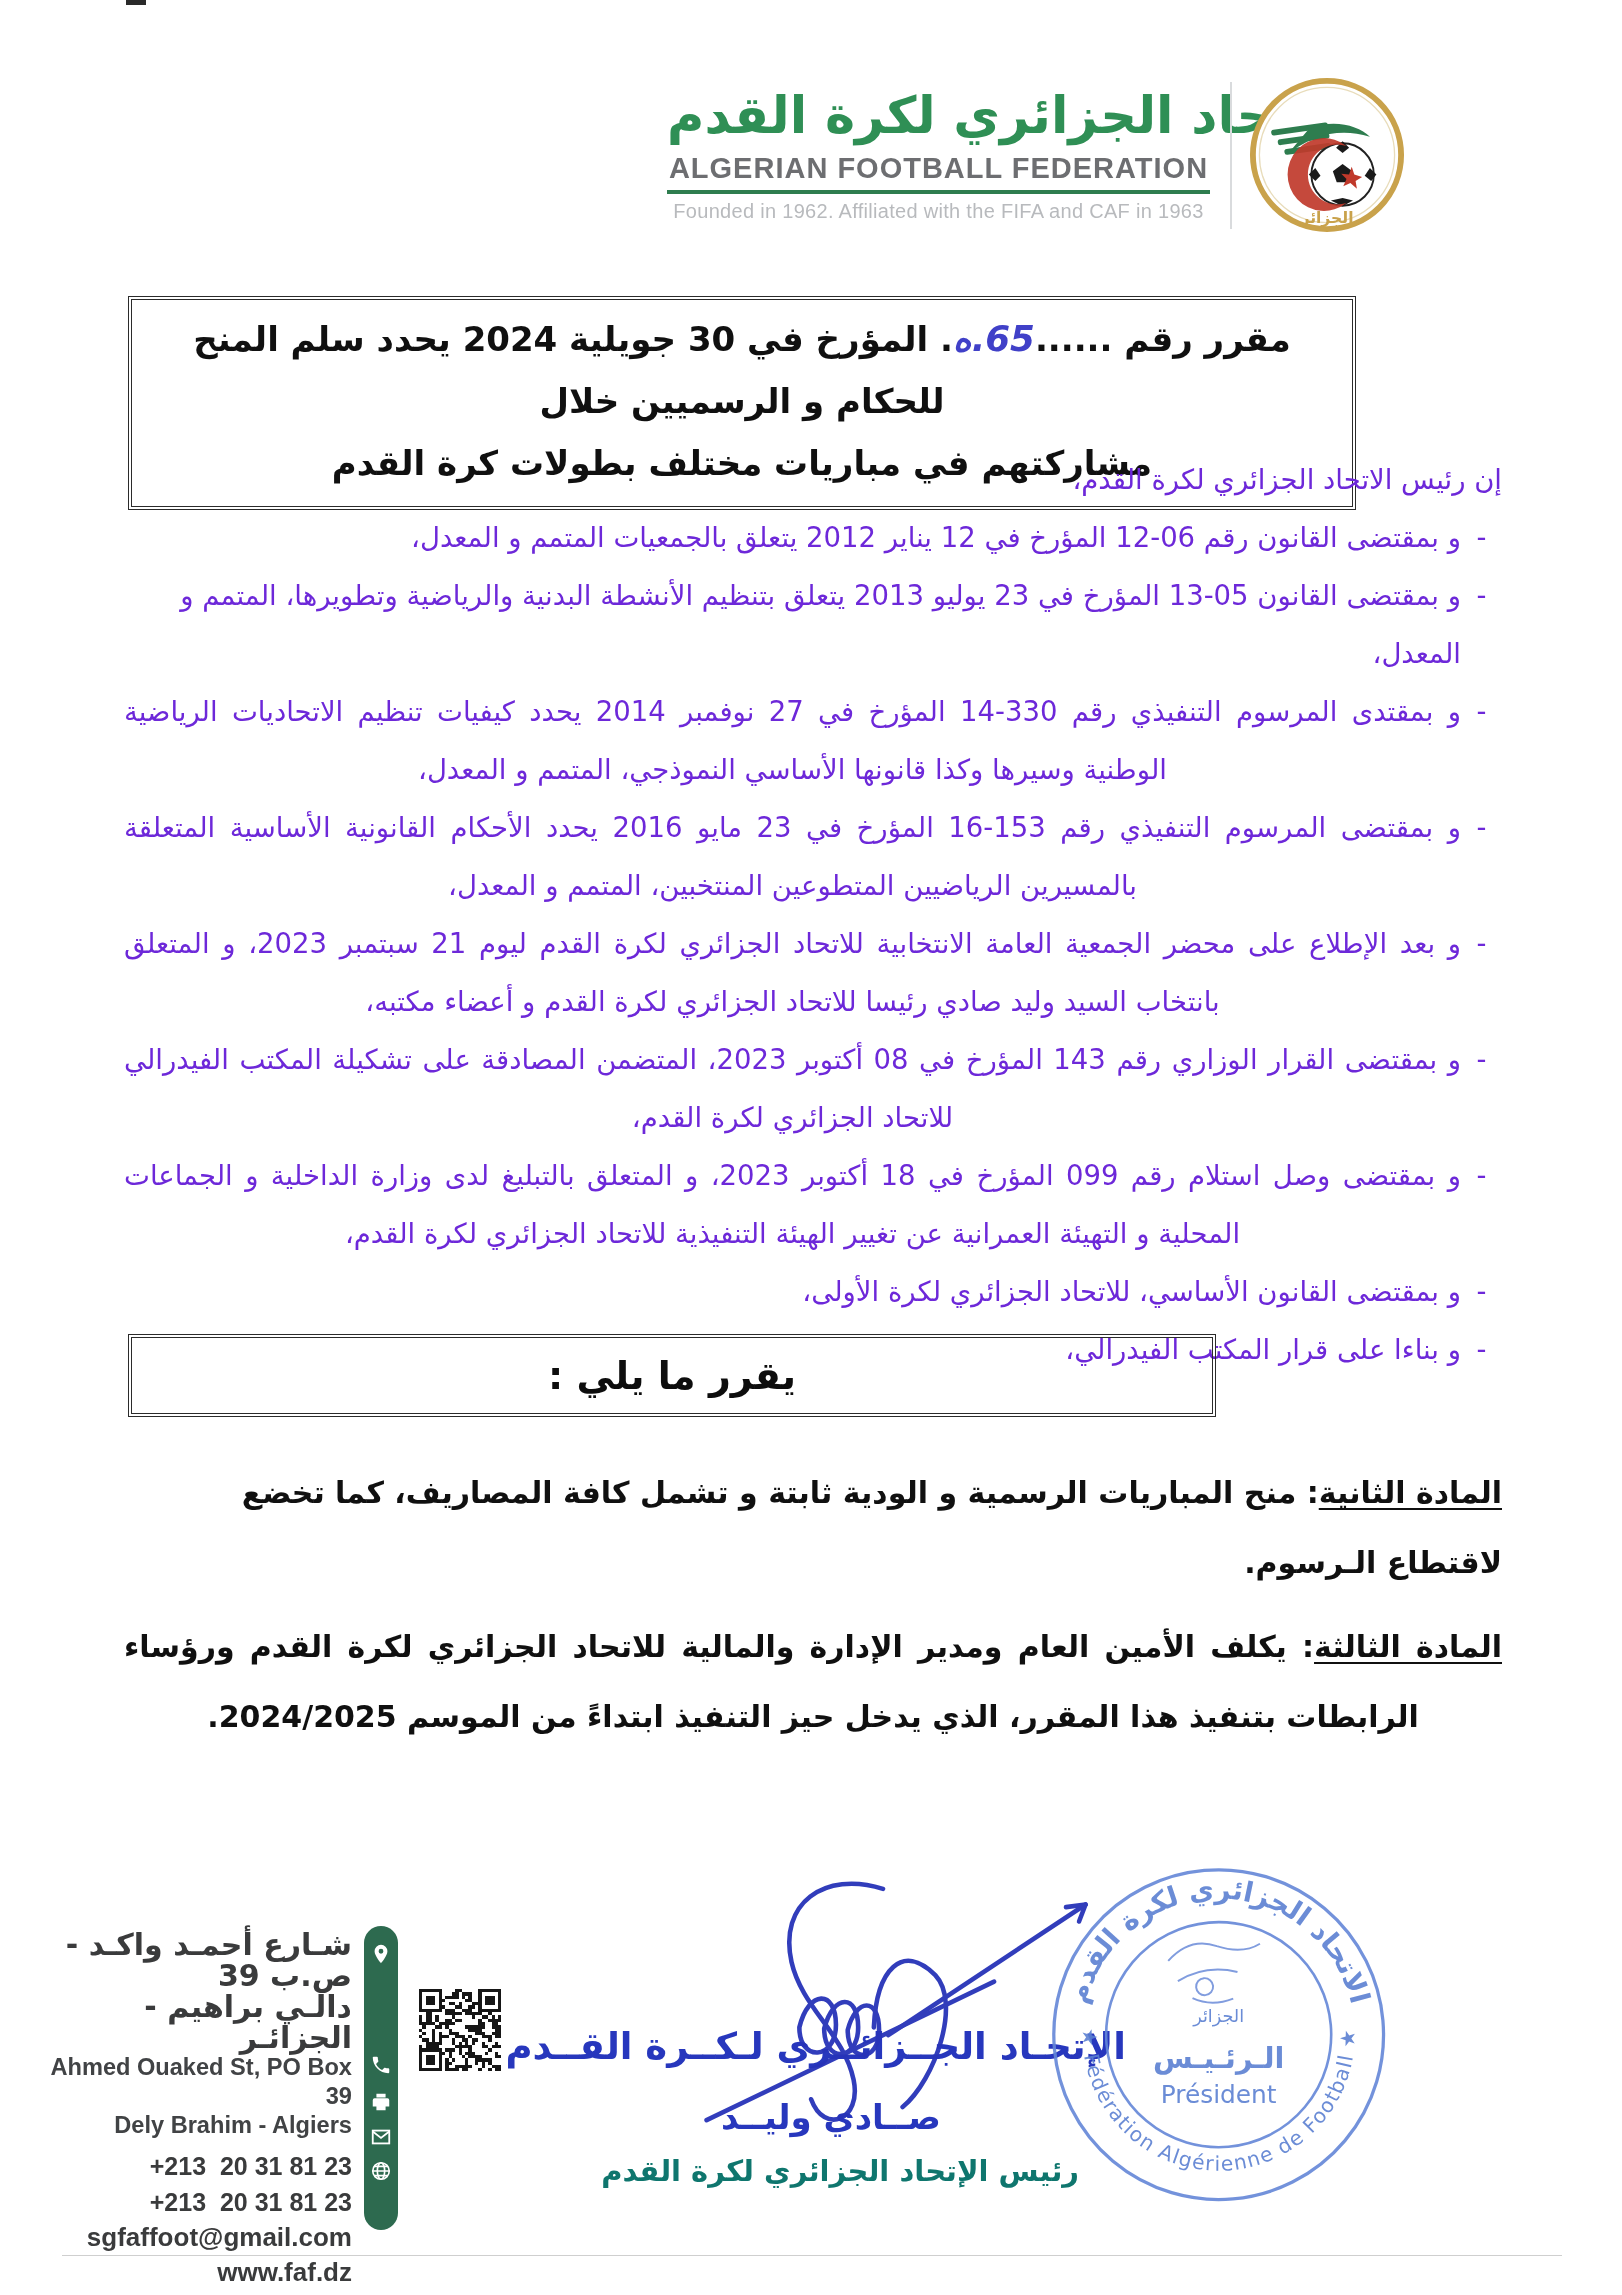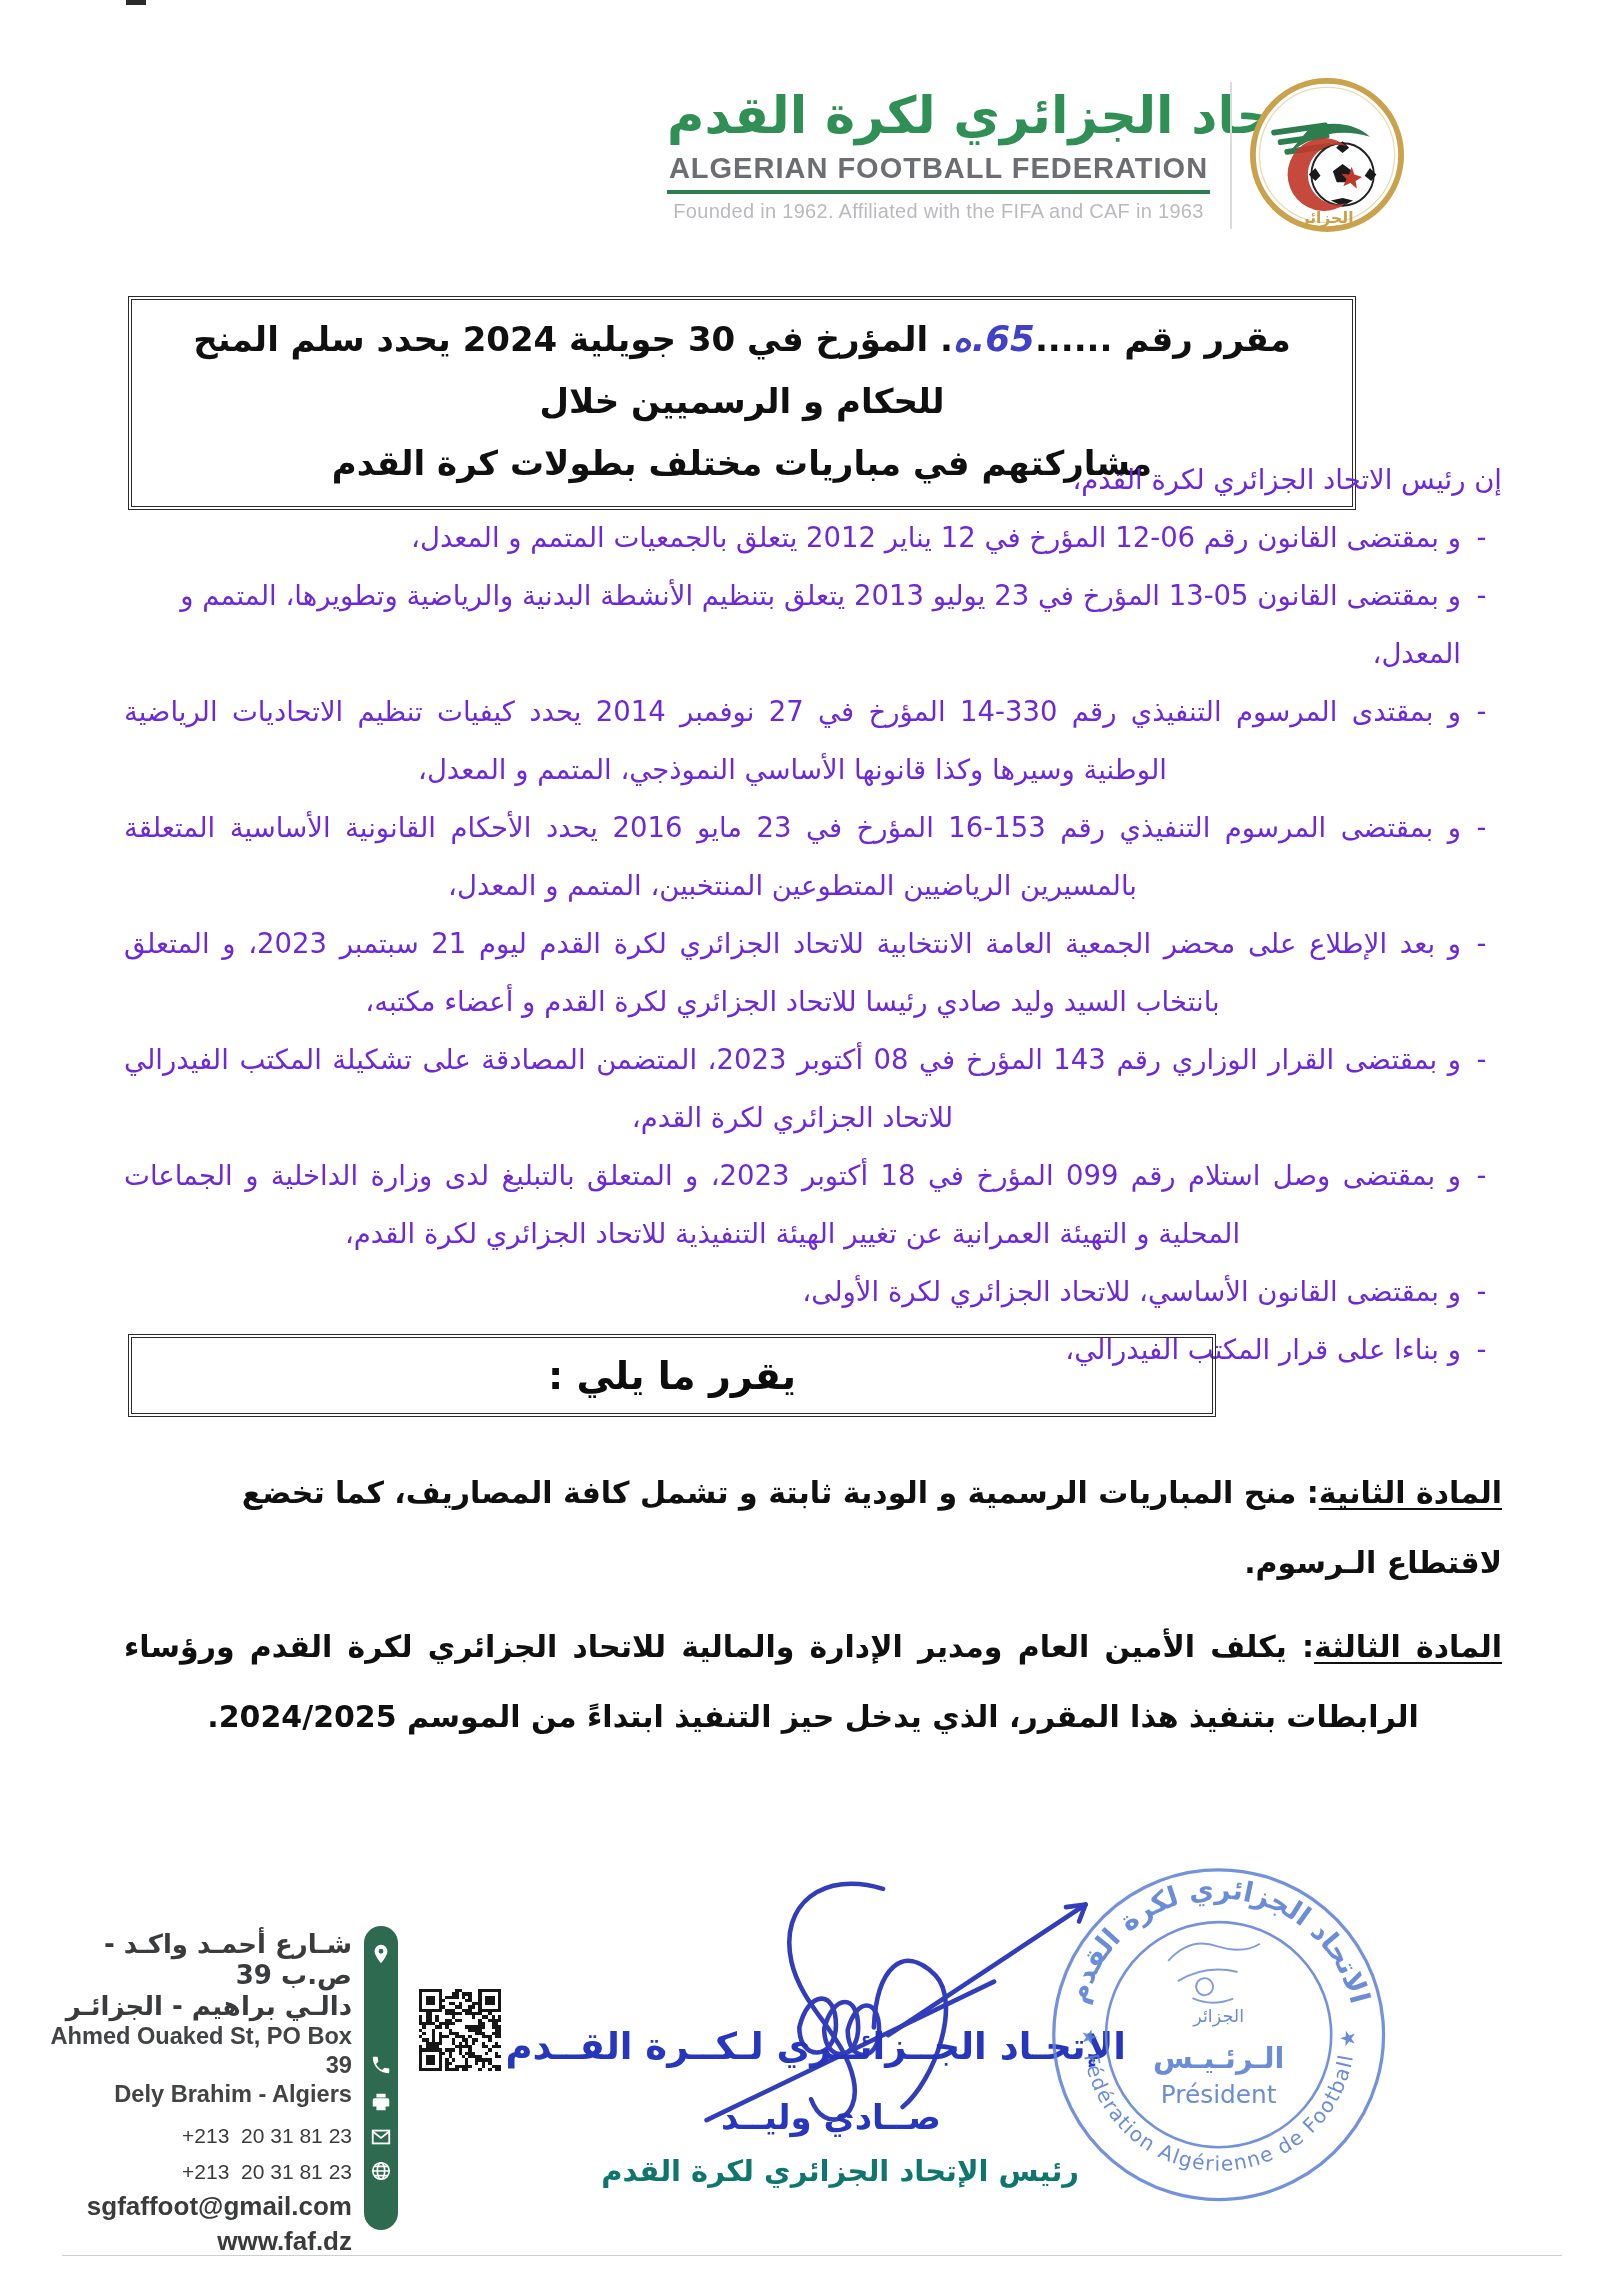--- a/index.html
+++ b/index.html
@@ -44,24 +44,24 @@
               font-size:38px;font-weight:bold;color:#0d0d0d;}
 
   
   .articles{position:absolute;left:124px;top:1458px;width:1378px;font-size:30px;font-weight:700;
             line-height:70px;color:#101010;}
   .articles p{margin:0 0 14.4px 0;}
   .art-label{text-decoration:underline;text-decoration-thickness:2px;text-underline-offset:5.2px;}
 
   
   .contact{position:absolute;left:39px;top:1929px;width:313px;text-align:right;color:#3a3b3c;}
-  .c-ar{font-size:26px;font-weight:600;line-height:31px;direction:rtl;}
+  .c-ar{font-size:30px;font-weight:600;line-height:31px;direction:rtl;}
   .c-en{font-size:23.6px;font-weight:700;line-height:29px;color:#414345;
         font-family:"Liberation Sans","DejaVu Sans",sans-serif;}
-  .c-num{font-size:21px;font-weight:400;line-height:31px;white-space:pre;
+  .c-num{font-size:25px;font-weight:700;line-height:31px;white-space:pre;
          font-family:"Liberation Sans","DejaVu Sans",sans-serif;}
   .c-num.first{margin-top:10.5px;}
   .c-num.second{margin-top:5.2px;}
   .c-mail{font-size:26px;font-weight:700;line-height:30px;margin-top:3.9px;
           font-family:"Liberation Sans","DejaVu Sans",sans-serif;}
   .c-web{font-size:26px;font-weight:700;line-height:30px;margin-top:5.2px;
          font-family:"Liberation Sans","DejaVu Sans",sans-serif;}
 
   .bar{position:absolute;left:364px;top:1926px;width:34px;height:304px;background:#2d6a4f;
        border-radius:17px;}

